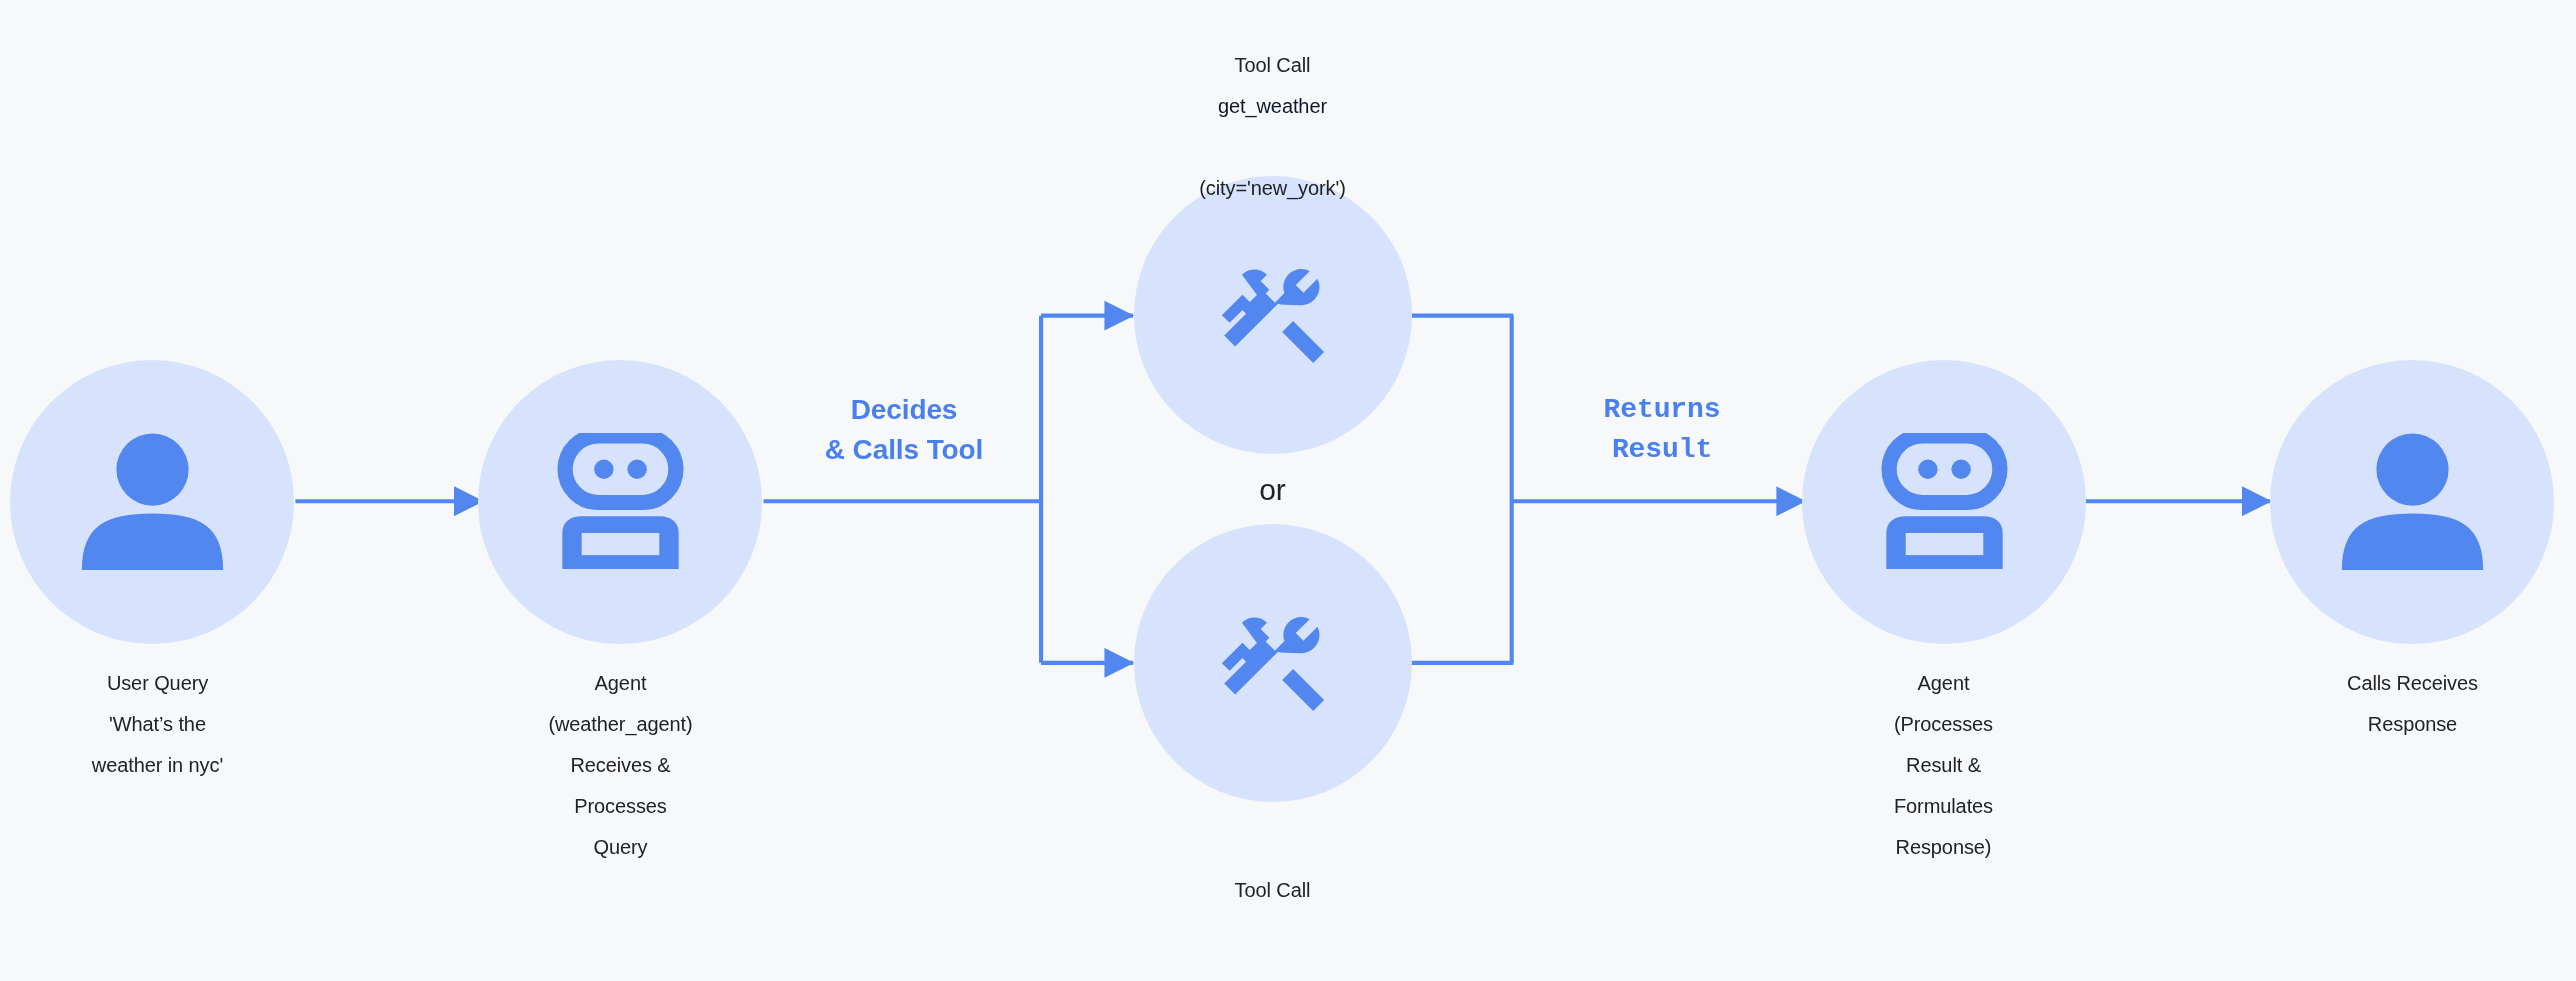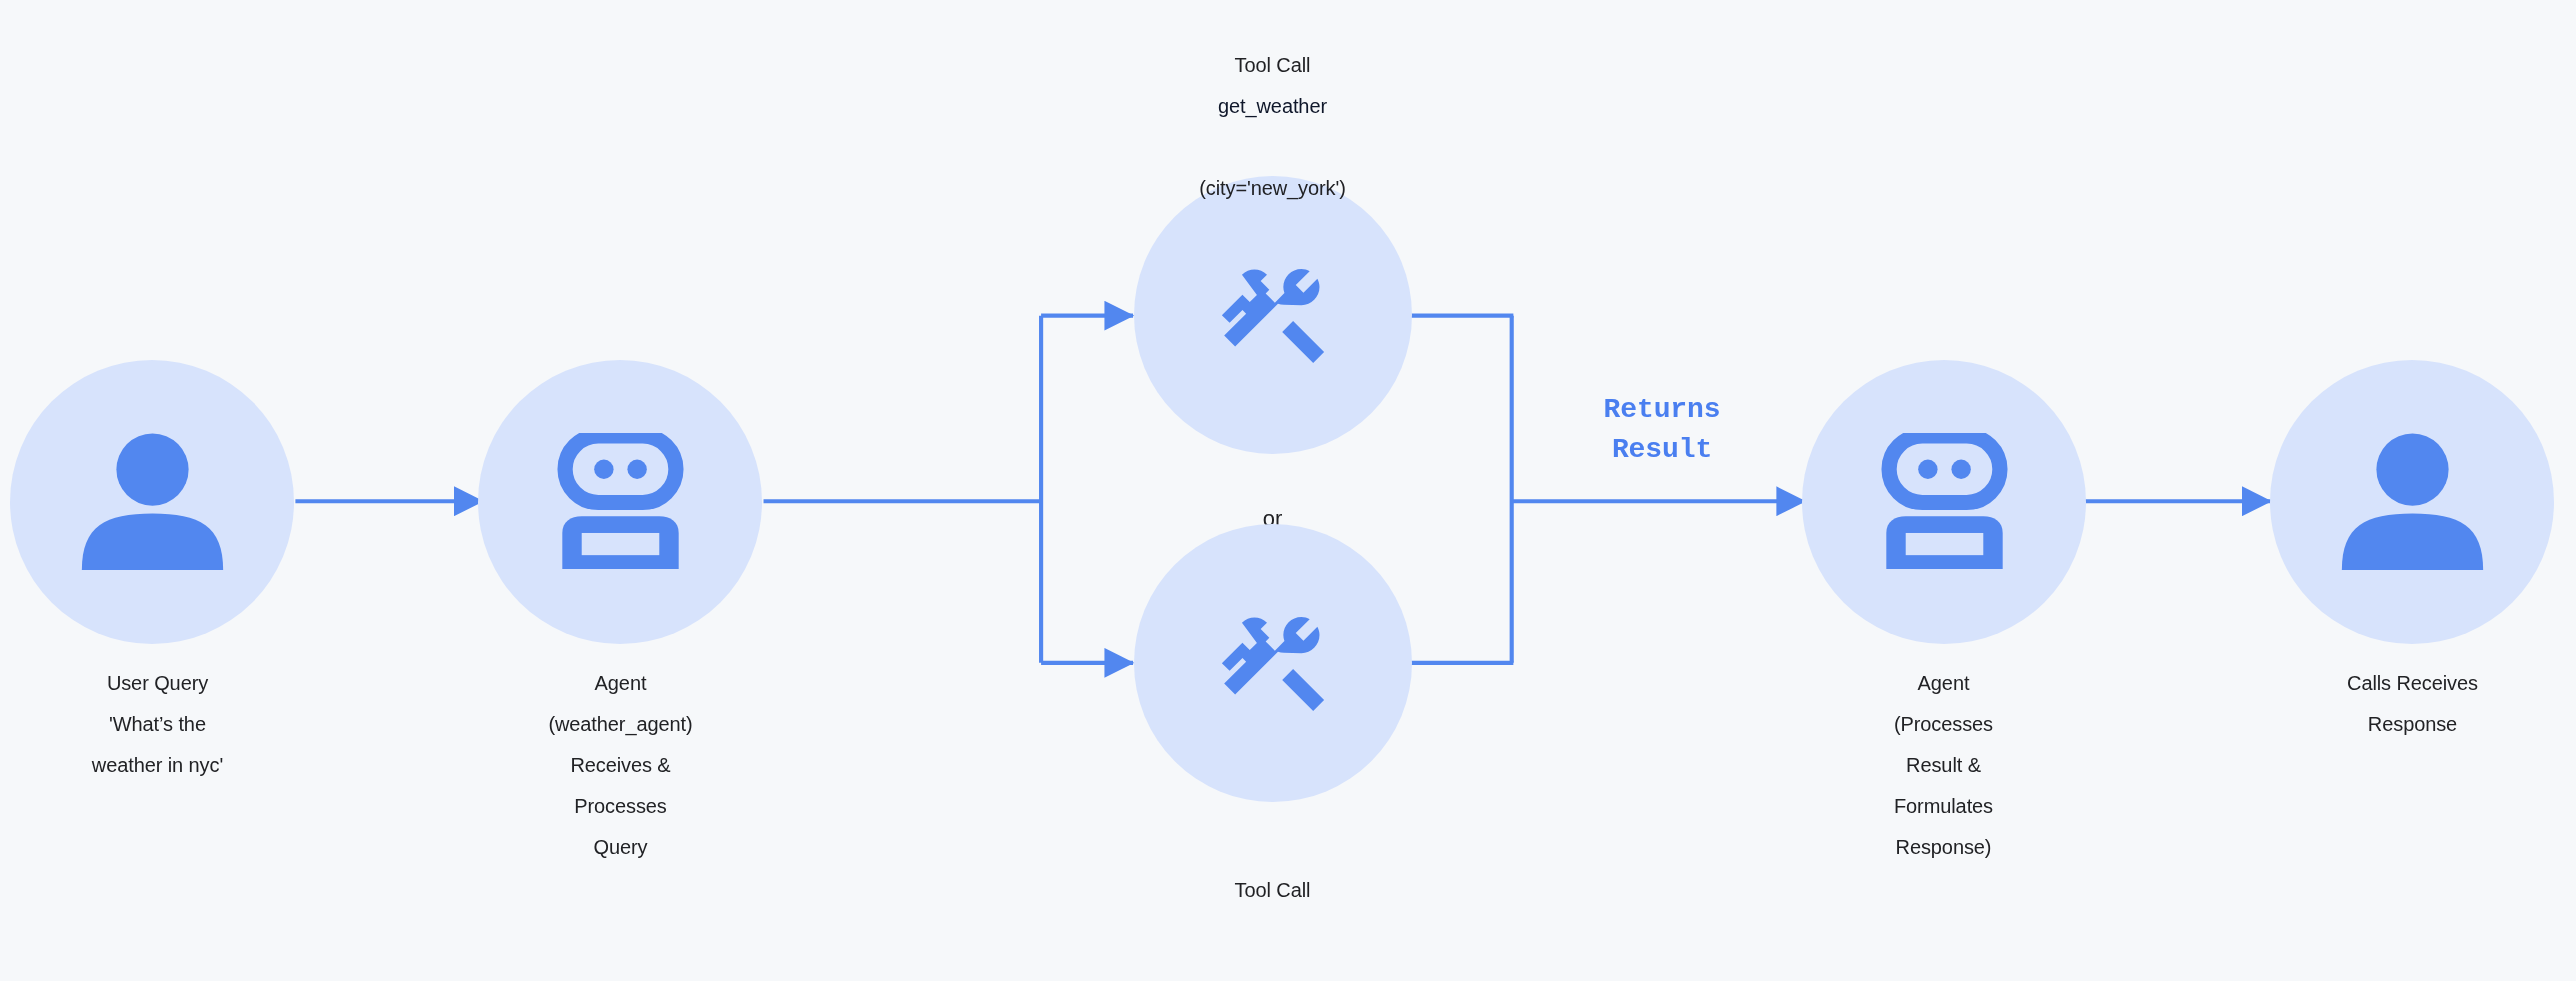--- a/index.html
+++ b/index.html
@@ -31,21 +31,21 @@
 
   
   .edge-label{
     position:absolute;text-align:center;
     color:#4a7ff0;font-weight:bold;
     font-size:28px;line-height:40px;
     white-space:pre-line;letter-spacing:-0.1px;
   }
   .or-label{
     position:absolute;text-align:center;
-    color:#212225;font-size:22px;line-height:36px;margin-top:29px;
+    color:#212225;font-size:30px;line-height:36px;
   }
 
   
   #wires{position:absolute;left:0;top:0;width:2576px;height:981px;
          pointer-events:none;}
 </style>
 </head>
 <body>
 
 <div id="stage">
@@ -100,20 +100,22 @@
         <rect x="20" y="72" width="56" height="16" fill="#d7e3fc"></rect>
       </svg>
     </span>
   </div>
   <div class="caption" style="left:467px;top:663px;width:307px;">Agent
 (weather_agent)
 Receives &amp;
 Processes
 Query</div>
 
+  <div class="edge-label" style="left:767px;top:390px;width:274px;">Decides
+&amp; Calls Tool</div>
 
   <div class="node tool" style="left:1134px;top:176px;">
     <span>
       <svg width="124" height="124" viewBox="0 0 24 24" fill="#5287ef">
         <path d="M13.78 15.3 19.78 21.3 21.89 19.14 15.89 13.14zM17.5 10.1c1.93 0 3.5-1.57 3.5-3.5 0-.58-.16-1.12-.41-1.6l-2.7 2.7-1.49-1.49 2.7-2.7c-.48-.25-1.02-.41-1.6-.41-1.93 0-3.5 1.57-3.5 3.5 0 .41.08.8.21 1.16l-1.85 1.85-1.78-1.78.71-.71-1.68-1.68 1.23-1.23c-1.34-1.33-3.51-1.33-4.85 0L8.89 8.11 7.5 9.5 6.08 8.08 2.1 12.05l1.5 1.46 2.49-2.48.71.71-4.25 4.24 2.12 2.12 8.29-8.28c.36.13.75.21 1.16.21z"></path>
       </svg>
     </span>
   </div>
   <div class="caption" style="left:1119px;top:4.1px;width:307px;">
     <span>Tool Call</span>

